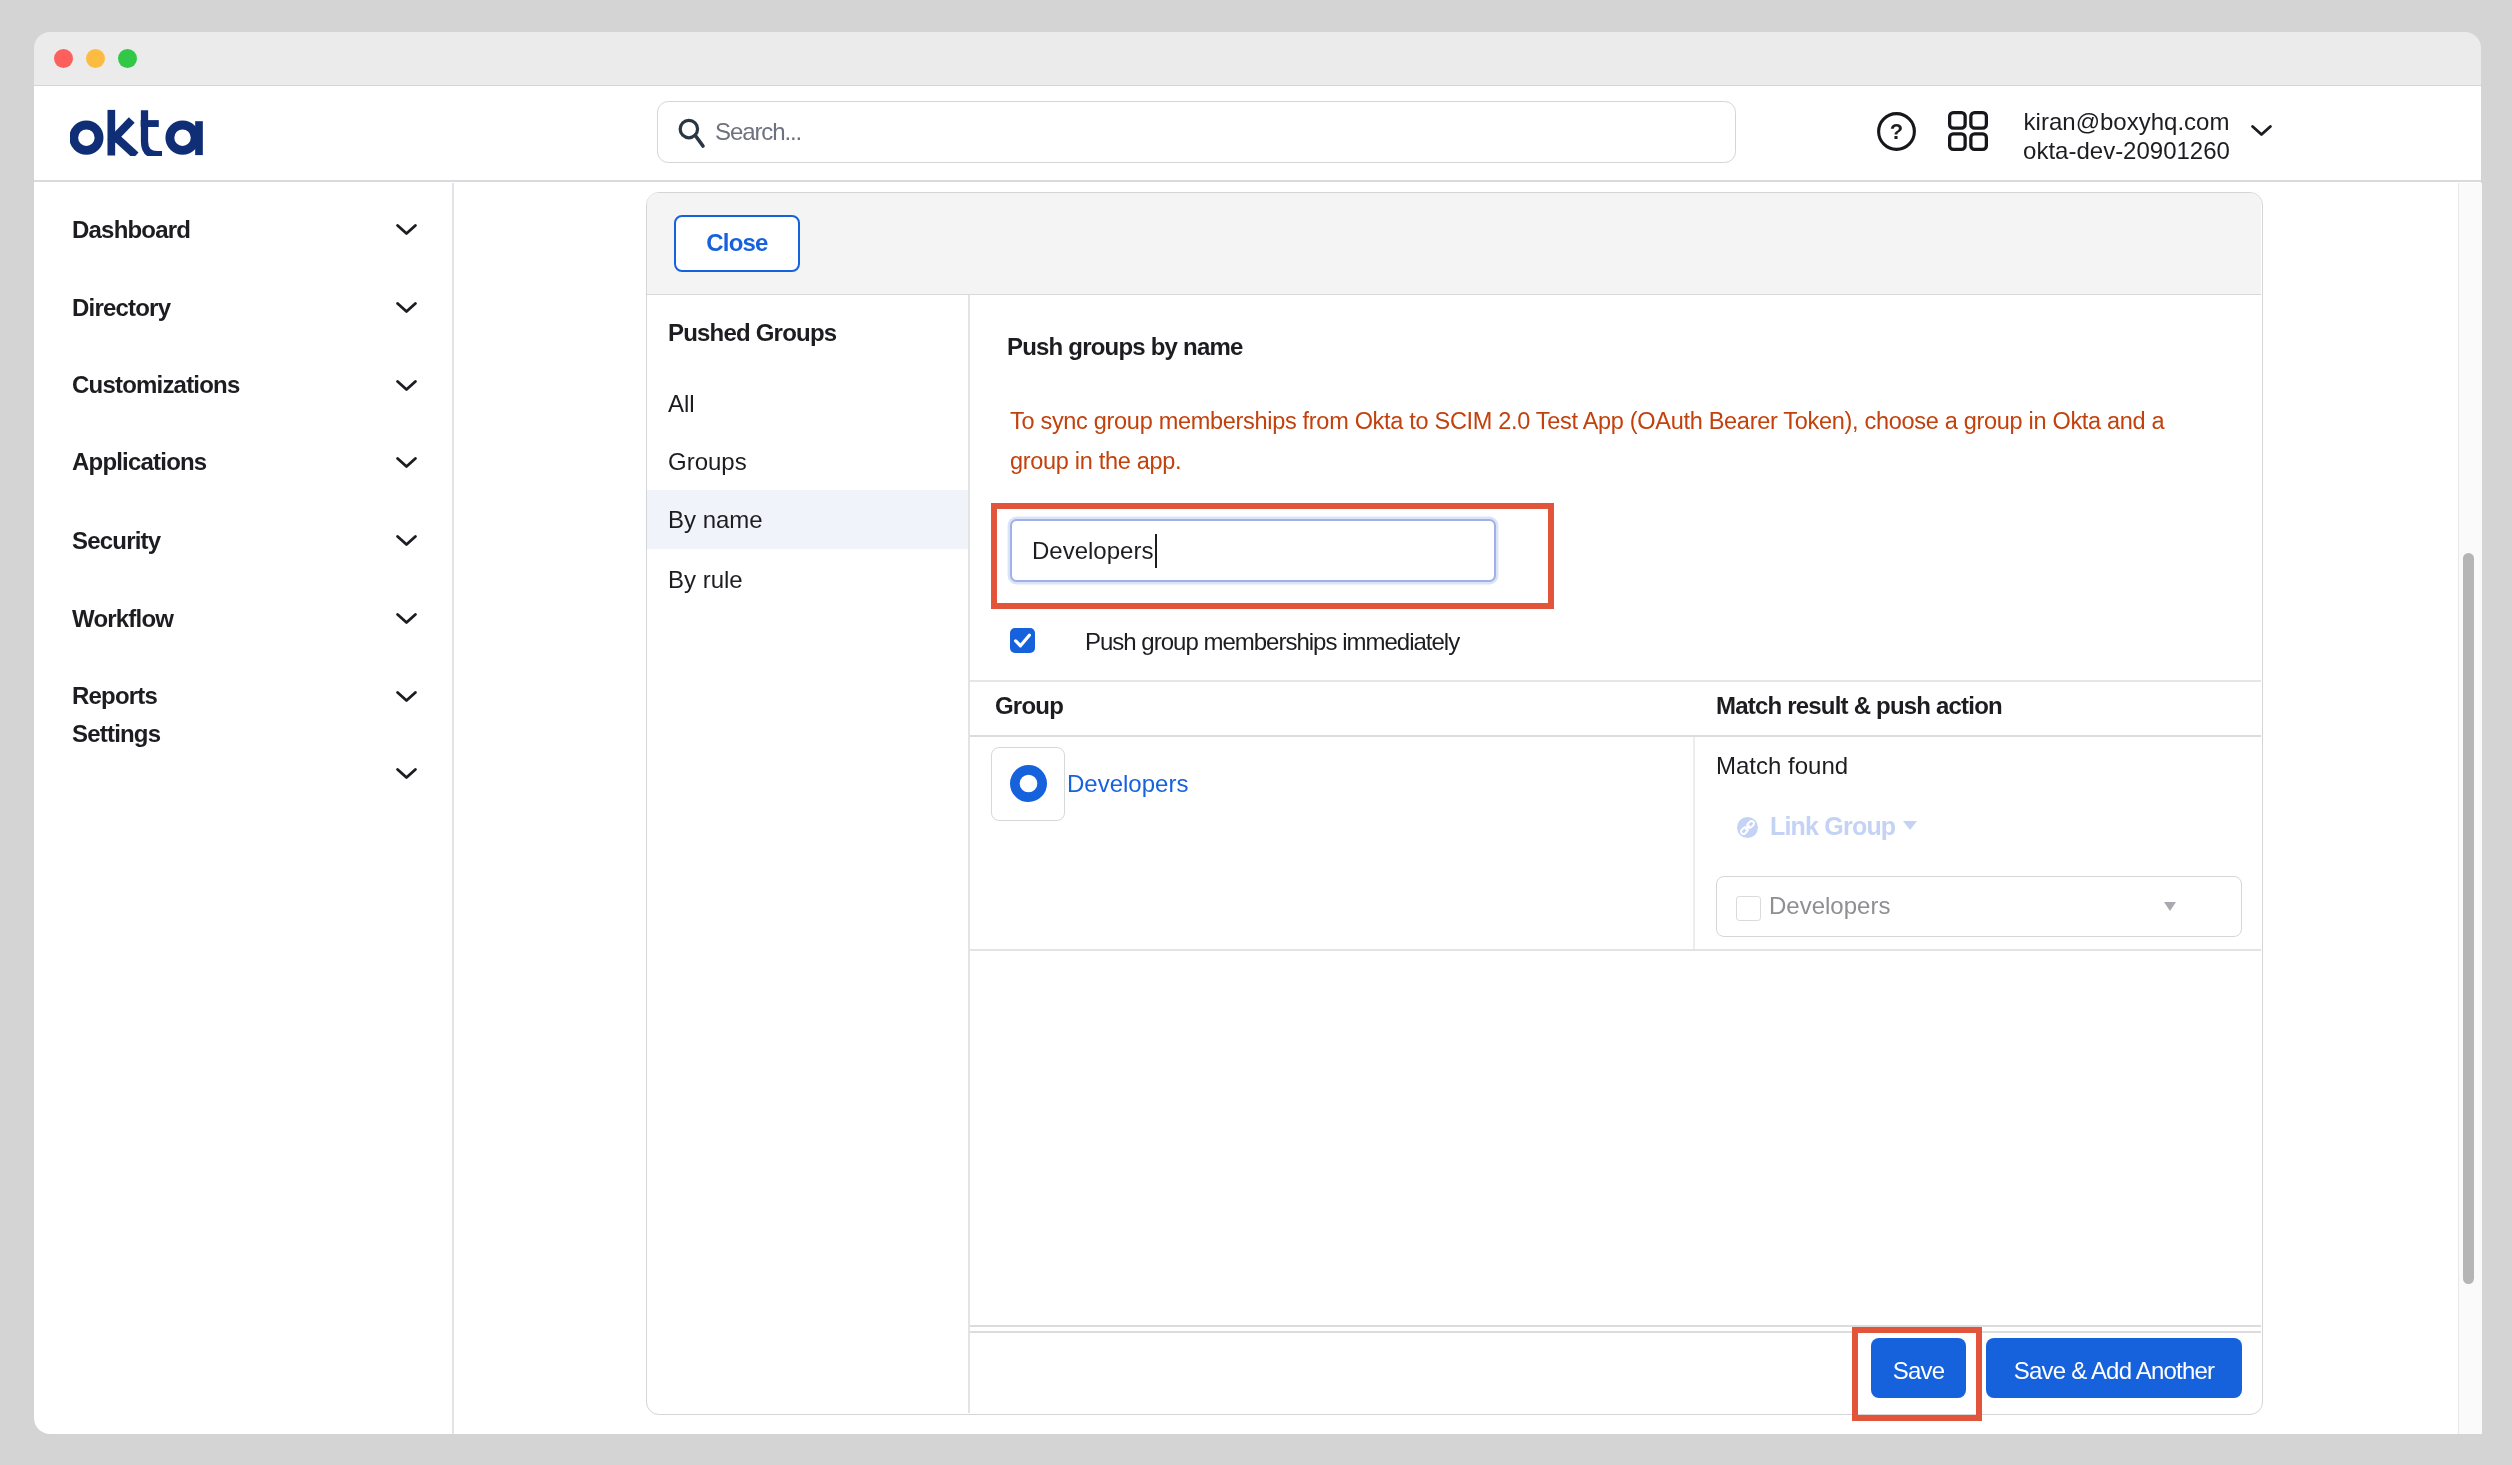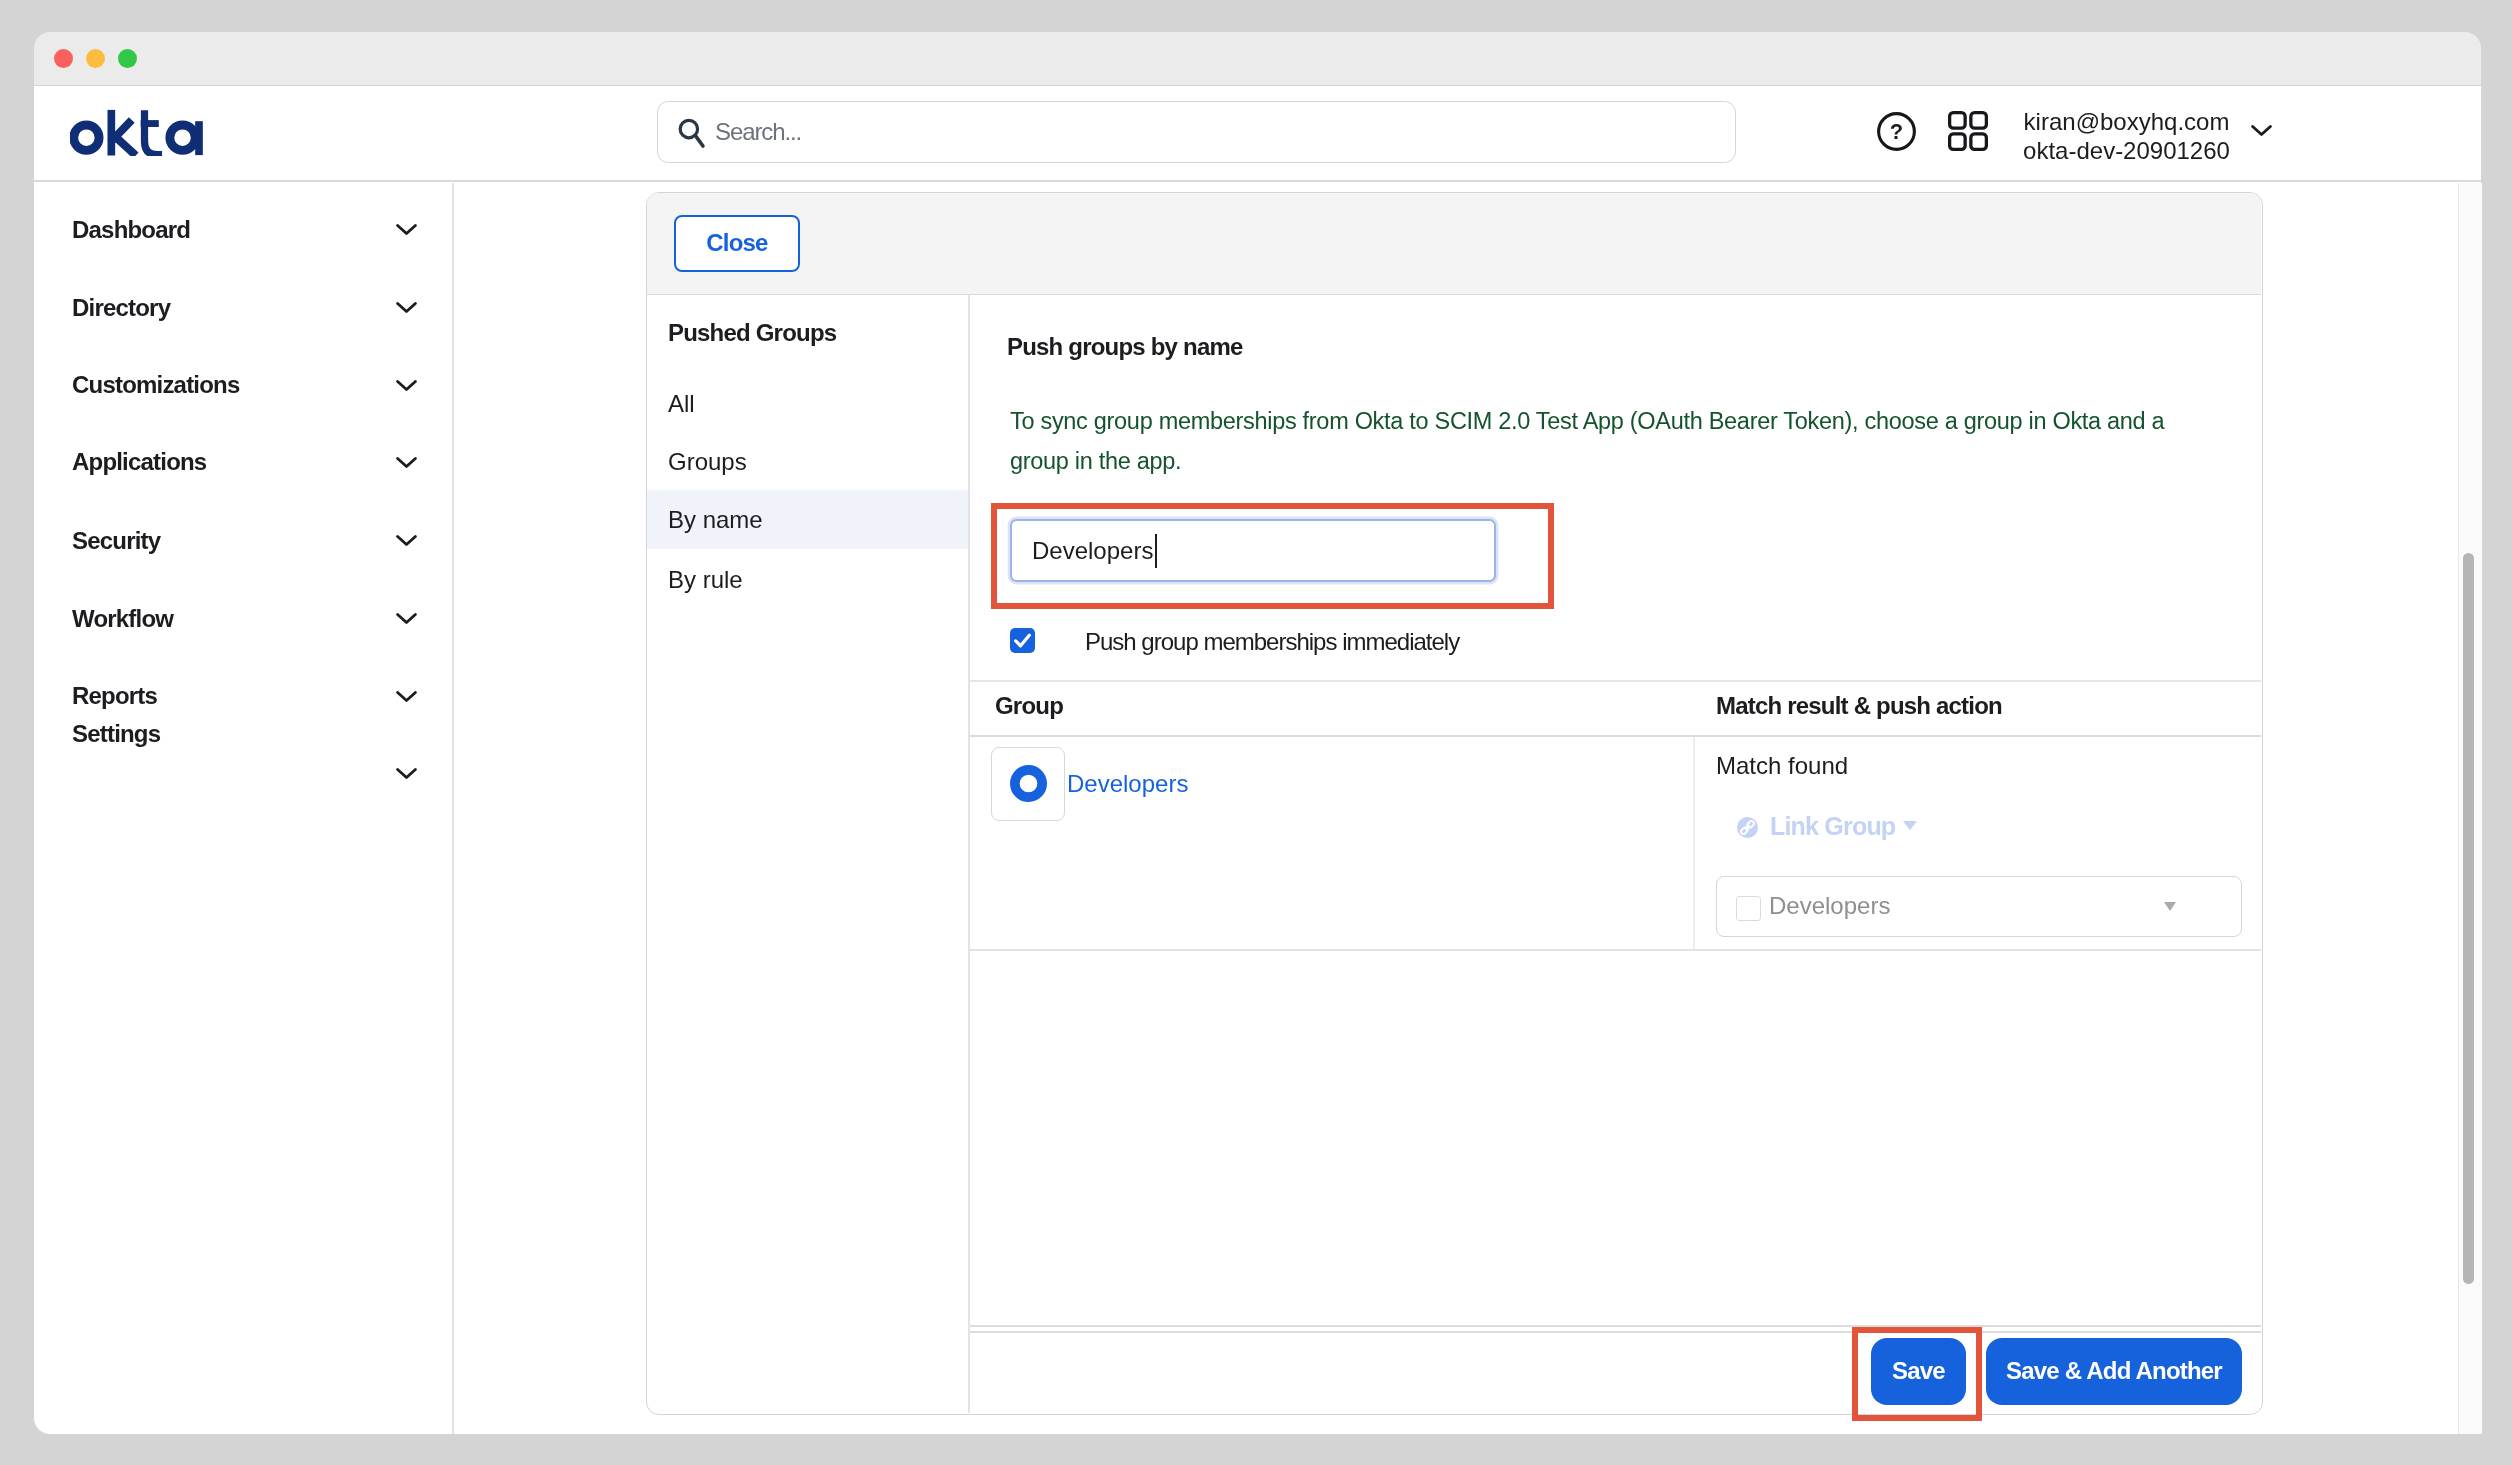--- a/index.html
+++ b/index.html
@@ -15,40 +15,40 @@
 #search { left:657px; top:101px; width:1079px; height:62px; border:1.6px solid #d5d5d9; border-radius:11.3px; }
 #searchph { left:715px; top:118px; font-size:24px; letter-spacing:-1.1px; color:#6e727e; }
 #usertext { left:2005px; top:107px; width:243px; text-align:center; font-size:24px; color:#1d1d21; line-height:29px; }
 #modal { left:646px; top:192px; width:1617px; height:1223px; background:#fff; border:1.6px solid #d5d5d9; border-radius:13px; }
 #mhead { left:0; top:0; width:1614px; height:102px; background:#f4f4f4; border-bottom:1.6px solid #d9d9d9; border-radius:11.3px 11.3px 0 0; }
 #closebtn { left:27px; top:22px; width:126px; height:57px; background:#fff; border:2.4px solid #1662dd; border-radius:8px; color:#1662dd; font-size:24px; font-weight:bold; letter-spacing:-0.8px; text-align:center; line-height:52px; }
 #mnavborder { left:321px; top:102px; width:1.6px; height:1118px; background:#e3e3e6; }
 .mnav { left:21px; font-size:24px; color:#1d1d21; }
 #mnavhl { left:0; top:297px; width:321px; height:59px; background:#f1f3fb; }
 .h3 { font-weight:bold; font-size:24px; letter-spacing:-0.8px; color:#1d1d21; }
-#para { left:363px; top:208px; font-size:23.5px; letter-spacing:-0.3px; line-height:40px; color:#14532d; }
+#para { left:363px; top:208px; font-size:23.5px; letter-spacing:-0.3px; line-height:40px; color:#c2410c; }
 #gname { left:363px; top:326px; width:486px; height:63px; border:2px solid #9eb1e8; box-shadow:0 0 0 2.4px #dce3f7; border-radius:6.5px; background:#fff; }
 #gntext { left:385px; top:316px; height:83px; display:flex; align-items:center; font-size:24px; color:#1d1d21; }
 .caret { display:inline-block; width:2.4px; height:34px; background:#1d1d21; margin-left:1.6px; vertical-align:middle; }
 #cb1 { left:363px; top:435px; width:25px; height:25px; background:#1662dd; border-radius:4.9px; }
 #cb1label { left:410px; top:435px; font-size:24px; letter-spacing:-1px; color:#1d1d21;margin-left:28px; }
 #secdiv { left:323px; top:487px; width:1291px; height:1.6px; background:#e6e6e9; }
 #thbb { left:323px; top:542px; width:1291px; height:1.6px; background:#dcdcdf; }
 #iconbox { left:344px; top:554px; width:74px; height:74px; border:1.6px solid #d8d8d8; border-radius:8px; background:#fff; }
 #devlink { left:420px; top:577px; font-size:24px; color:#1662dd; }
 #matchfound { left:1069px; top:559px; font-size:24px; color:#1d1d21; }
 #selbox { left:1069px; top:683px; width:526px; height:61px; border:1.6px solid #d6d6d6; border-radius:8px; background:#fff; }
 #selcb { left:1089px; top:703px; width:25px; height:25px; border:1.6px solid #dadada; border-radius:3.2px; background:#fff; }
 #seltext { left:1122px; top:699px; font-size:24px; color:#8e8e93; }
 #selarrow { left:1517px; top:709px; width:0; height:0; border-left:6.9px solid transparent; border-right:6.9px solid transparent; border-top:9px solid #a9a9af; }
 #rowbb { left:323px; top:756px; width:1291px; height:1.6px; background:#e3e3e6; }
 #coldiv { left:1046px; top:544px; width:1.6px; height:212px; background:#ededf0; }
 #footbb { left:323px; top:1132px; width:1291px; height:1.6px; background:#dcdcdf; }
 #footbb2 { left:323px; top:1138px; width:1291px; height:1.6px; background:#dcdcdf; }
-.btn { top:1145px; height:67px; background:#1662dd; border-radius:16px; color:#fff; font-size:24px; font-weight:bold; letter-spacing:-0.8px; text-align:center; line-height:66px; }
+.btn { top:1145px; height:60px; background:#1662dd; border-radius:8px; color:#fff; font-size:24px; font-weight:normal; letter-spacing:-0.8px; text-align:center; line-height:66px; }
 #savebtn { left:1224px; width:95px; }
 #saveadd { left:1339px; width:256px; }
 .orange { border:6.5px solid #e2553a; background:transparent; z-index:50; }
 #orange1 { left:991px; top:503px; width:563px; height:106px; }
 #orange2 { left:1852px; top:1327px; width:130px; height:94px; }
 #scrolltrack { left:2458px; top:183px; width:23.5px; height:1251px; background:#fafafa; border-left:1.6px solid #e8e8e8; }
 #scrollthumb { left:2463px; top:553px; width:10.5px; height:731px; background:#b5b5b5; border-radius:5.7px; }
 </style>
 </head>
 <body>

